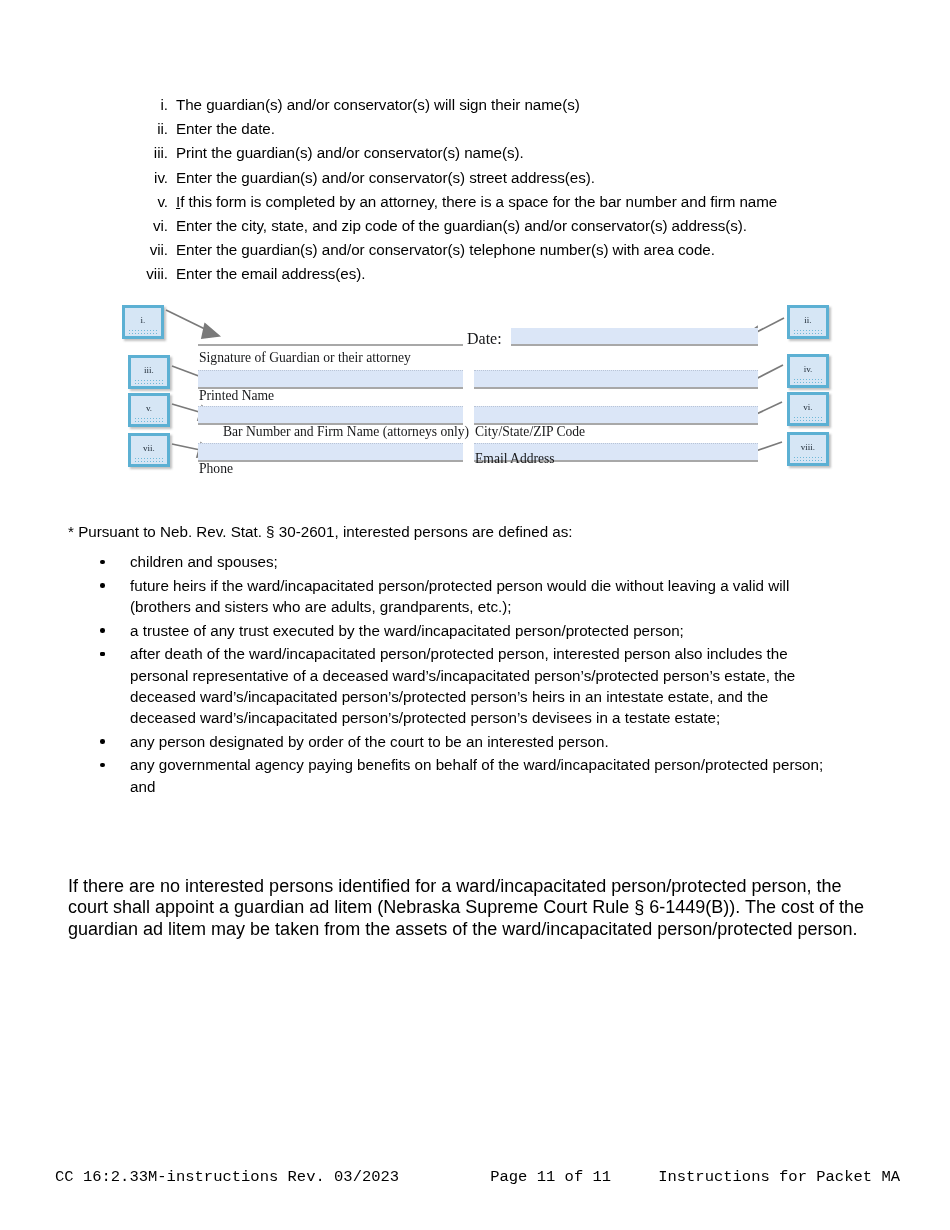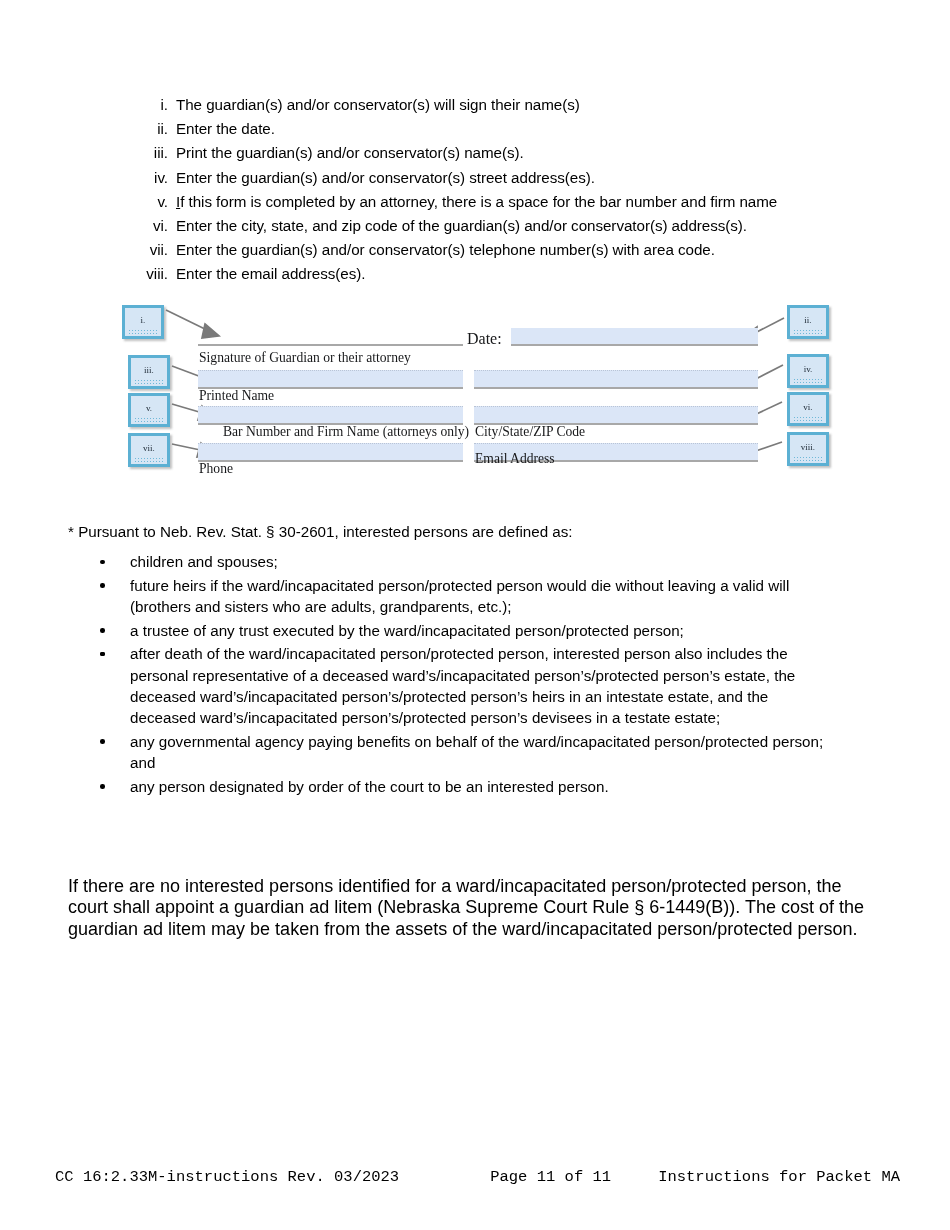--- a/index.html
+++ b/index.html
@@ -296,25 +296,25 @@
   </div>
   <div class="bullet-row">
     <span class="bullet-dot"></span>
   </div>
   <div class="bullet-row">
     <span class="bullet-dot"></span>
     <span>after death of the ward/incapacitated person/protected person, interested person also includes the personal representative of a deceased ward’s/incapacitated person’s/protected person’s estate, the deceased ward’s/incapacitated person’s/protected person’s heirs in an intestate estate, and the deceased ward’s/incapacitated person’s/protected person’s devisees in a testate estate;</span>
   </div>
   <div class="bullet-row">
     <span class="bullet-dot"></span>
+    <span>any person designated by order of the court to be an interested person.</span>
+  </div>
+  <div class="bullet-row">
+    <span class="bullet-dot"></span>
     <span>any governmental agency paying benefits on behalf of the ward/incapacitated person/protected person; and</span>
-  </div>
-  <div class="bullet-row">
-    <span class="bullet-dot"></span>
-    <span>any person designated by order of the court to be an interested person.</span>
   </div>
 </div>
 
 <div id="closing">If there are no interested persons identified for a ward/incapacitated person/protected person, the court shall appoint a guardian ad litem (Nebraska Supreme Court Rule § 6-1449(B)). The cost of the guardian ad litem may be taken from the assets of the ward/incapacitated person/protected person.</div>
 
 <div id="footer">
   <span class="f-left">CC 16:2.33M-instructions Rev. 03/2023</span>
   <span class="f-mid">Page 11 of 11</span>
   <span class="f-right">Instructions for Packet MA</span>
 </div>

